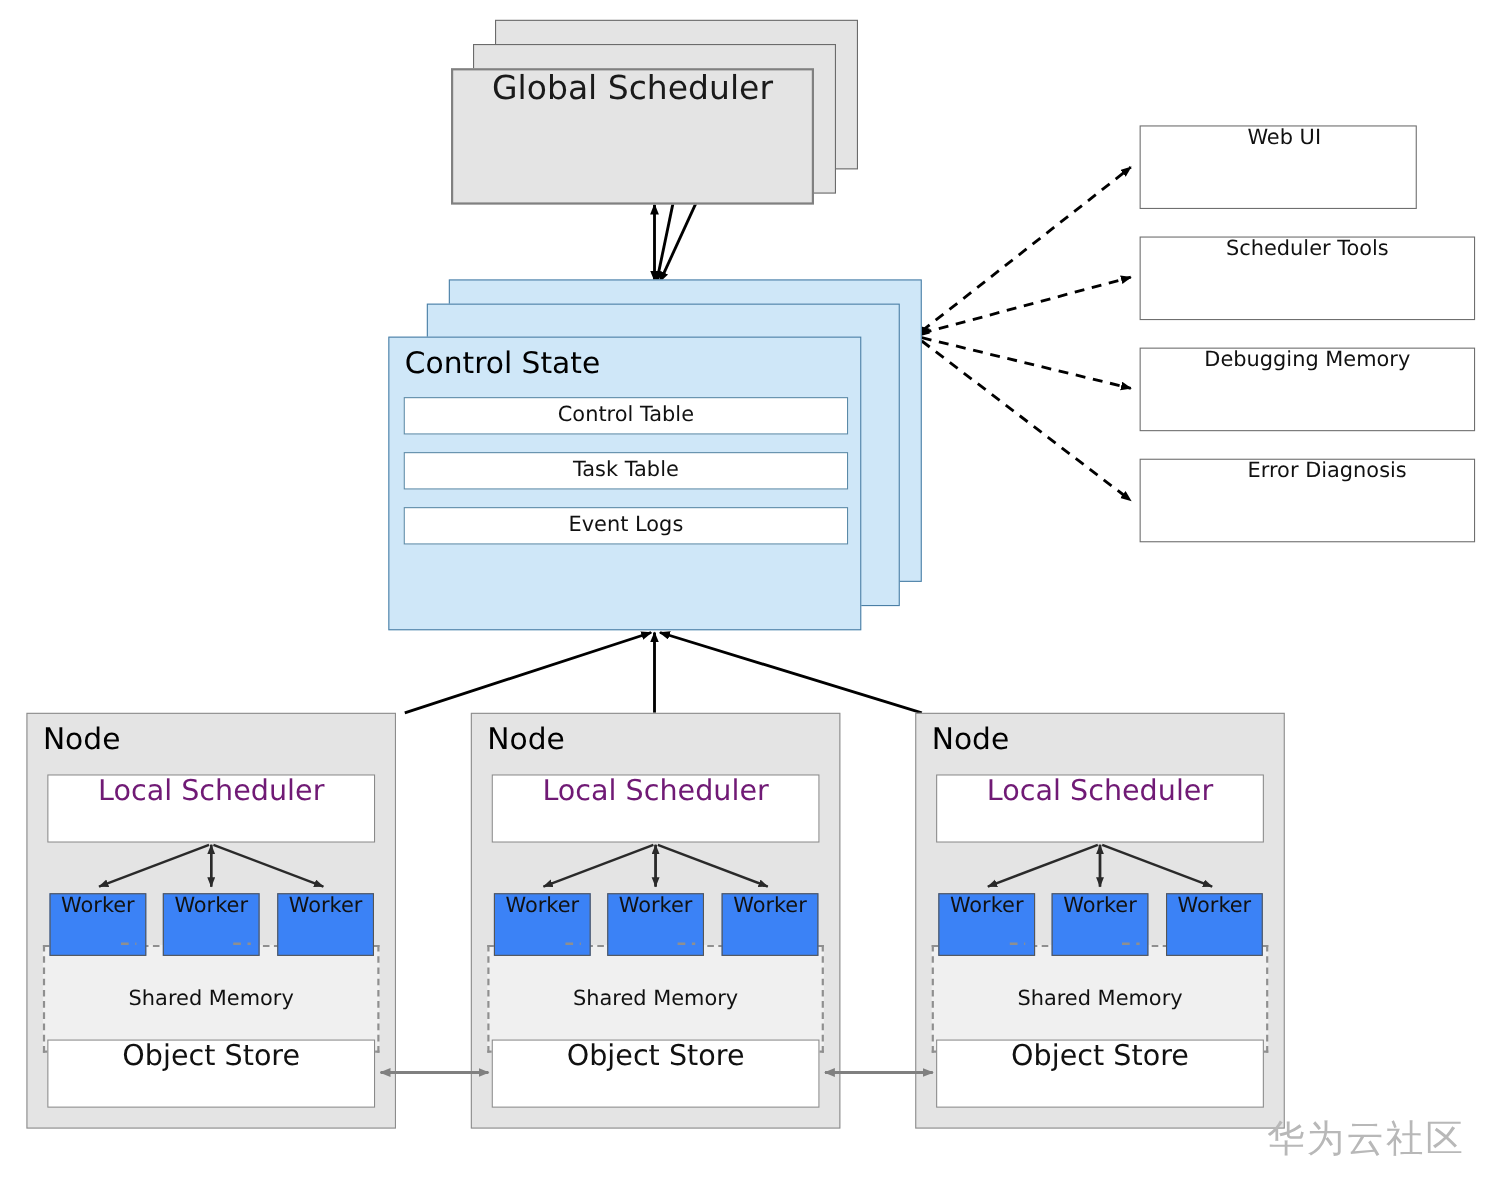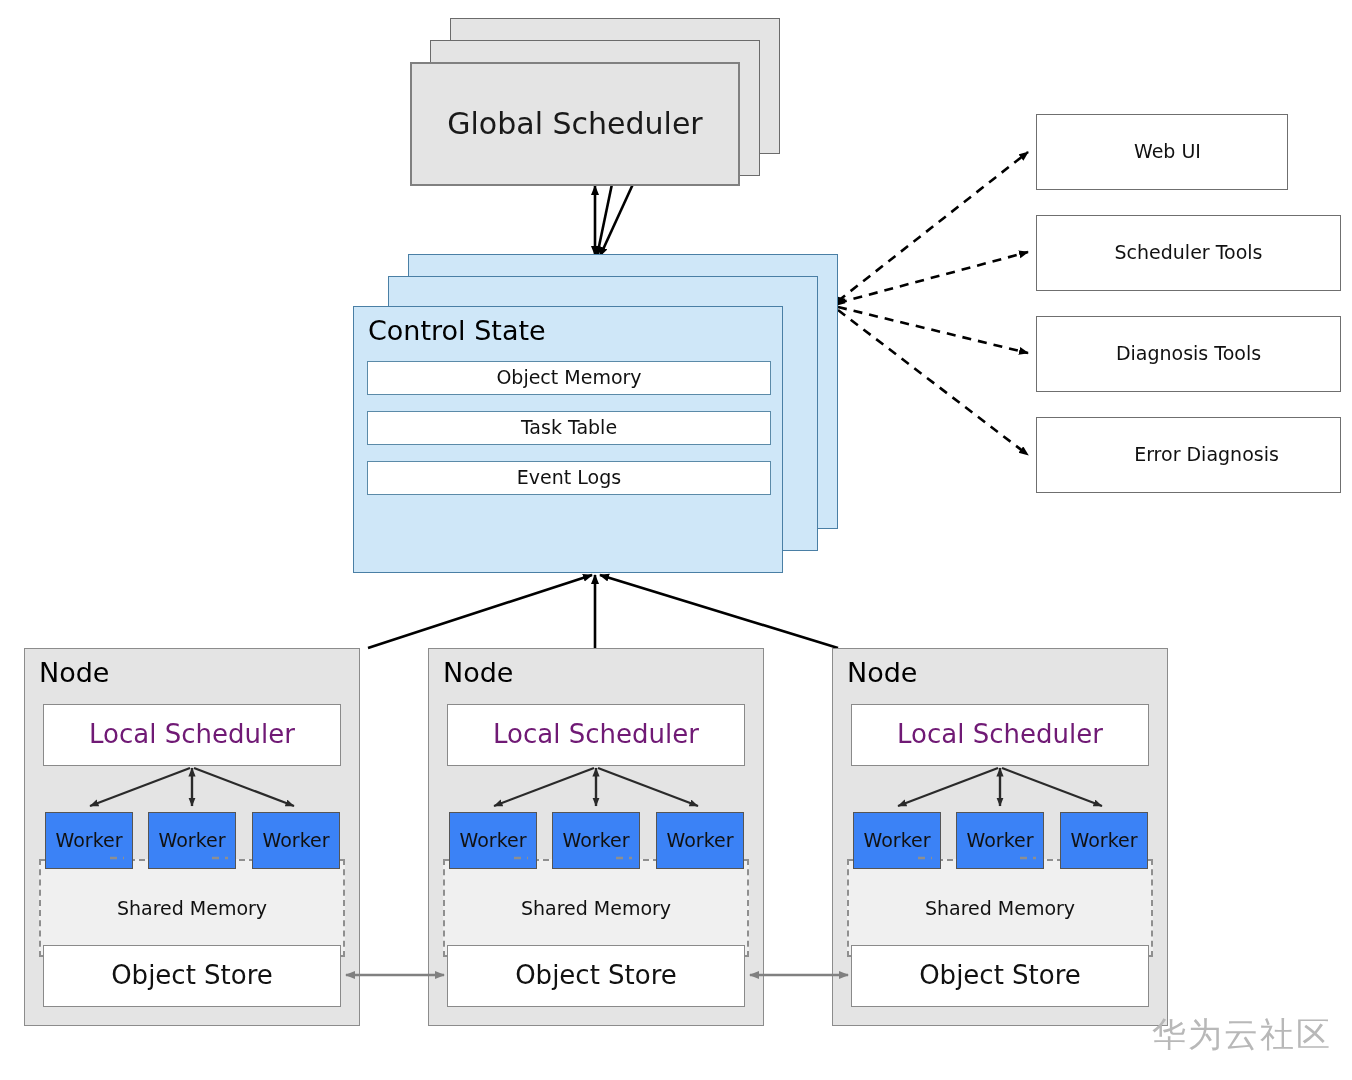--- a/index.html
+++ b/index.html
@@ -15,21 +15,20 @@
     position: relative;
     width: 1352px;
     height: 1080px;
     background: #ffffff;
     overflow: hidden;
   }
   .box {
     position: absolute;
     box-sizing: border-box;
     display: flex;
-    align-items: center;
     justify-content: center;
     text-align: center;
     line-height: 1.15;
   }
 
   
   .gs-layer {
     background: #e4e4e4;
     border: 1.6px solid #6b6b6b;
   }
@@ -206,38 +205,38 @@
   <div class="box gs-front z3" style="left:410px; top:62px; width:330px; height:124px;">
     <span>Global Scheduler</span>
   </div>
 
   <div class="box cs-layer z1" style="left:408px; top:254px; width:430px; height:275px;"></div>
   <div class="box cs-layer z2" style="left:388px; top:276px; width:430px; height:275px;"></div>
 
   <div class="box cs-front z3" style="left:353px; top:306px; width:430px; height:267px;">
     <div class="cs-title">Control State</div>
     <div class="cs-row" style="top:54px;">
-        <span>Object Memory</span>
+        <span>Control Table</span>
       </div>
     <div class="cs-row" style="top:104px;">
         <span>Task Table</span>
       </div>
     <div class="cs-row" style="top:154px;">
         <span>Event Logs</span>
       </div>
   </div>
 
   <div class="box tool-box z3" style="left:1036px; top:114px; width:252px; height:76px;padding-left:11px;">
     <span>Web UI</span>
   </div>
   <div class="box tool-box z3" style="left:1036px; top:215px; width:305px; height:76px;">
     <span>Scheduler Tools</span>
   </div>
   <div class="box tool-box z3" style="left:1036px; top:316px; width:305px; height:76px;">
-    <span>Diagnosis Tools</span>
+    <span>Debugging Memory</span>
   </div>
   <div class="box tool-box z3" style="left:1036px; top:417px; width:305px; height:76px;padding-left:36px;">
     <span>Error Diagnosis</span>
   </div>
 
   <div class="node z5" style="left:24px; top:648px; width:336px; height:378px;">
     <div class="node-title">Node</div>
 
     <div class="box local-sched" style="left:18px; top:55px; width:298px; height:62px;">
       <span>Local Scheduler</span>

